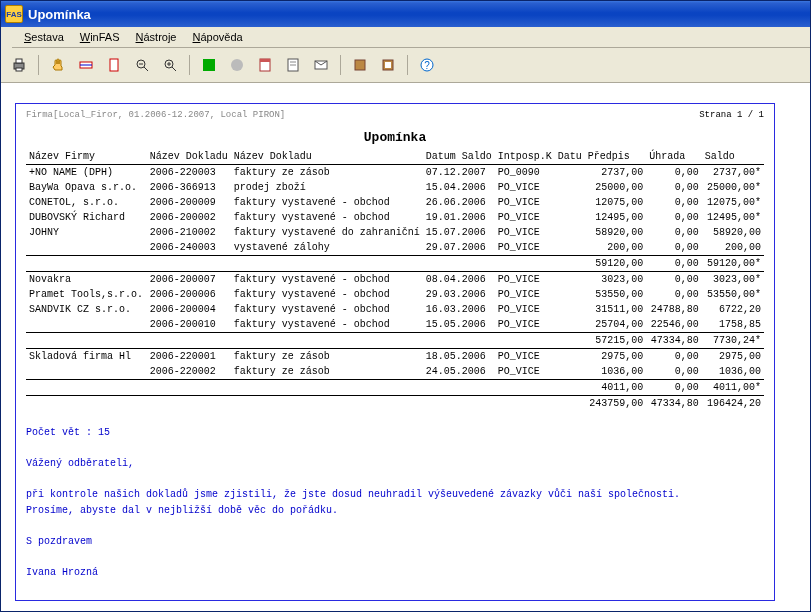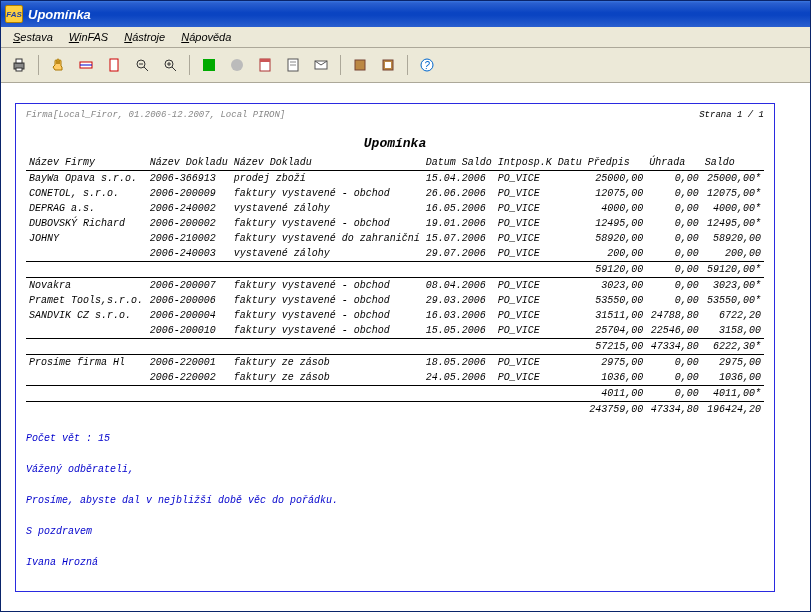--- a/index.html
+++ b/index.html
@@ -9,21 +9,20 @@
     background: #ece9d8;
     user-select: none;
     width: 811px; height: 612px;
     overflow: hidden;
   }
   .window {
     width: 811px; height: 612px;
     display: flex; flex-direction: column;
     border: 1px solid #0a246a;
     box-sizing: border-box;
-    font-style: italic;
   }
   .titlebar {
     height: 26px;
     background: linear-gradient(to bottom, #3b77e0 0%, #2a5fcf 8%, #0a44c2 45%, #0a44c2 55%, #2a5fcf 100%);
     display: flex; align-items: center;
     padding: 0 4px;
     color: #fff;
     font-weight: bold;
   }
   .titlebar .appicon {
@@ -35,20 +34,21 @@
     font-size: 8px; font-weight: bold; color: #2040a0;
     margin-right: 5px;
   }
   .titlebar .title { font-size: 13px; }
   .menubar {
     height: 20px;
     background: #ece9d8;
     display: flex; align-items: center;
     padding: 0 4px;
     border-bottom: 1px solid #aca899;
+    margin-left: 11px;
   }
   .menubar span {
     padding: 2px 8px;
     cursor: default;
   }
   .menubar span u { text-decoration: underline; }
   .toolbar {
     height: 30px;
     background: #ece9d8;
     display: flex; align-items: center;
@@ -79,21 +79,21 @@
     border: 1px solid #2a2ae0;
     padding: 6px 10px 20px 10px;
     font-family: "Courier New", monospace;
     font-size: 10px;
     box-sizing: border-box;
   }
   .page-head {
     display: flex; justify-content: space-between;
     color: #888;
     font-size: 9px;
-    margin-bottom: 16px;
+    margin-bottom: 10px;
   }
   .page-title {
     text-align: center;
     font-weight: bold;
     font-size: 13px;
     color: #000;
     margin-bottom: 4px;
   }
   table.rpt {
     width: 100%;
@@ -255,50 +255,50 @@
             <th style="width:180px">Název Dokladu</th>
             <th style="width:64px">Datum Saldo</th>
             <th style="width:58px">Intposp.K Datu</th>
             <th class="num" style="width:62px">Předpis</th>
             <th class="num" style="width:56px">Úhrada</th>
             <th class="num" style="width:66px">Saldo</th>
           </tr>
         </thead>
         <tbody id="rpt-body">
             <tr>
+              <td>+NO NAME    (DPH)</td>
+              <td>2006-220003</td>
+              <td>faktury ze zásob</td>
+              <td>07.12.2007</td>
+              <td>PO_0090</td>
+              <td class="num">2737,00</td>
+              <td class="num">0,00</td>
+              <td class="num">2737,00*</td>
+            </tr>
+            <tr>
               <td>BayWa Opava s.r.o.</td>
               <td>2006-366913</td>
               <td>prodej zboží</td>
               <td>15.04.2006</td>
               <td>PO_VICE</td>
               <td class="num">25000,00</td>
               <td class="num">0,00</td>
               <td class="num">25000,00*</td>
             </tr>
             <tr>
               <td>CONETOL, s.r.o.</td>
               <td>2006-200009</td>
               <td>faktury vystavené - obchod</td>
               <td>26.06.2006</td>
               <td>PO_VICE</td>
               <td class="num">12075,00</td>
               <td class="num">0,00</td>
               <td class="num">12075,00*</td>
             </tr>
             <tr>
-              <td>DEPRAG a.s.</td>
-              <td>2006-240002</td>
-              <td>vystavené zálohy</td>
-              <td>16.05.2006</td>
-              <td>PO_VICE</td>
-              <td class="num">4000,00</td>
-              <td class="num">0,00</td>
-              <td class="num">4000,00*</td>
-            </tr>
-            <tr>
               <td>DUBOVSKÝ Richard</td>
               <td>2006-200002</td>
               <td>faktury vystavené - obchod</td>
               <td>19.01.2006</td>
               <td>PO_VICE</td>
               <td class="num">12495,00</td>
               <td class="num">0,00</td>
               <td class="num">12495,00*</td>
             </tr>
             <tr>
@@ -358,30 +358,30 @@
               <td class="num">6722,20</td>
             </tr>
             <tr>
               <td></td>
               <td>2006-200010</td>
               <td>faktury vystavené - obchod</td>
               <td>15.05.2006</td>
               <td>PO_VICE</td>
               <td class="num">25704,00</td>
               <td class="num">22546,00</td>
-              <td class="num">3158,00</td>
+              <td class="num">1758,85</td>
             </tr>
             <tr class="subtotal">
               <td colspan="5"></td>
               <td class="num">57215,00</td>
               <td class="num">47334,80</td>
-              <td class="num">6222,30*</td>
-            </tr>
-            <tr>
-              <td>Prosíme firma Hl</td>
+              <td class="num">7730,24*</td>
+            </tr>
+            <tr>
+              <td>Skladová firma Hl</td>
               <td>2006-220001</td>
               <td>faktury ze zásob</td>
               <td>18.05.2006</td>
               <td>PO_VICE</td>
               <td class="num">2975,00</td>
               <td class="num">0,00</td>
               <td class="num">2975,00</td>
             </tr>
             <tr>
               <td></td>
@@ -404,20 +404,21 @@
               <td class="num">243759,00</td>
               <td class="num">47334,80</td>
               <td class="num">196424,20</td>
             </tr>
           </tbody>
       </table>
 
       <div class="ftext">
         <div>Počet vět : 15</div><br>
         <div>Vážený odběrateli,</div><br>
+        <div>při kontrole našich dokladů jsme zjistili, že jste dosud neuhradil výšeuvedené závazky vůči naší společnosti.</div>
         <div>Prosíme, abyste dal v nejbližší době věc do pořádku.</div><br>
         <div>S pozdravem</div><br>
         <div>Ivana Hrozná</div>
       </div>
 
     </div>
   </div>
 
 </div>
 

